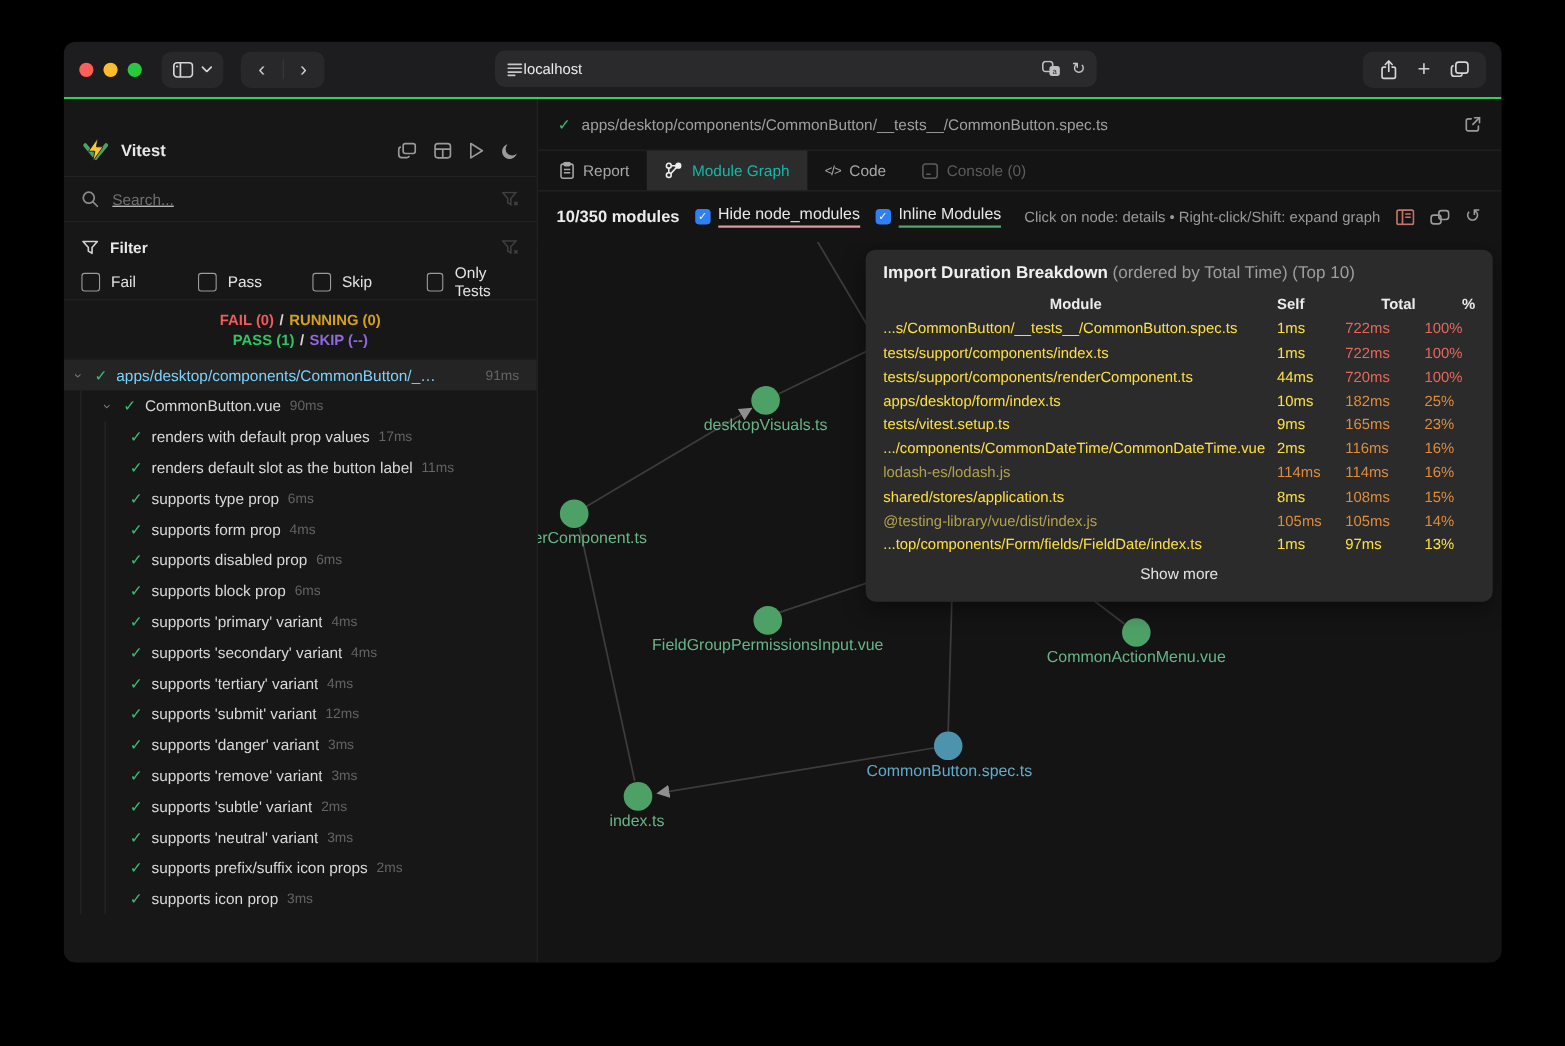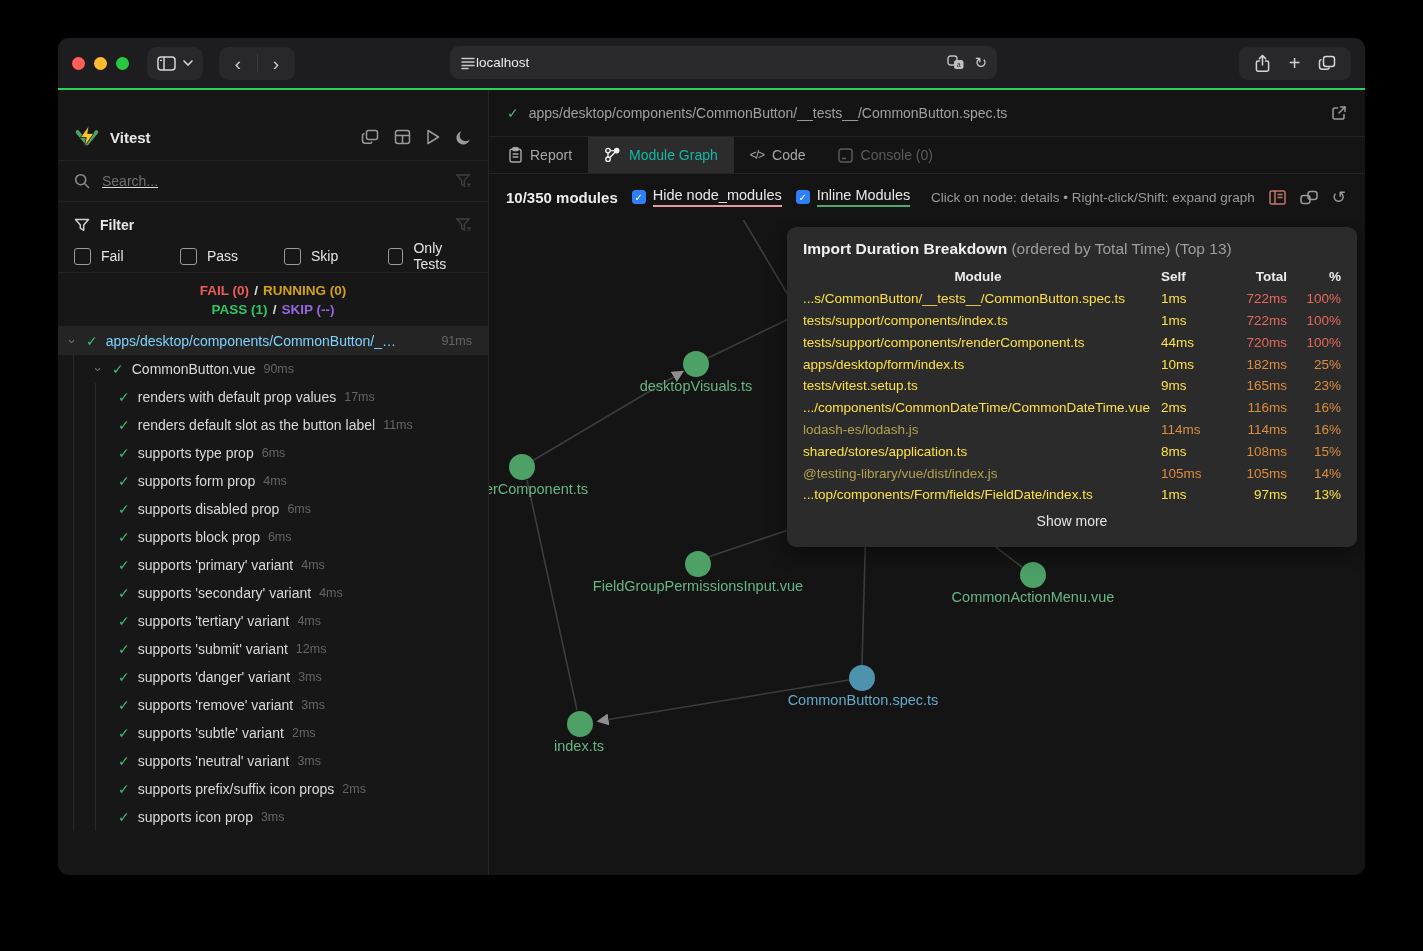--- a/index.html
+++ b/index.html
@@ -108,21 +108,21 @@
          padding:13px 16px;box-sizing:border-box;z-index:5;}
   .p-title{font-size:15.5px;color:#f0f0f0;}
   .p-title b{font-weight:700;}
   .p-title .sub{color:#9e9e9e;font-weight:400;}
   .ptr{display:grid;grid-template-columns:1fr 54px 64px 46px;column-gap:8px;
        height:21.8px;align-items:center;font-size:13.5px;}
   .phead{font-weight:700;color:#ececec;margin-top:8px;}
   .phead .h-mod{text-align:center;}
   .phead .h-tot,.phead .h-pct{text-align:right;}
   .pm{white-space:nowrap;overflow:hidden;}
-  .pt,.pp{text-align:right;}
+  .pt,.pp{text-align:left;}
   .tone-plain{color:#fde047;}
   .tone-red{color:var(--toneRed);}
   .tone-orange{color:var(--toneOrange);}
   .tone-yellow{color:var(--toneYellow);}
   .showmore{text-align:center;font-size:14px;color:#e4e4e4;margin-top:7px;cursor:default;}
 </style>
 </head>
 <body>
 
 <div class="window">
@@ -499,21 +499,21 @@
             <text x="209" y="371" text-anchor="middle" fill="#68b585">FieldGroupPermissionsInput.vue</text>
             <circle cx="544" cy="355" r="13" fill="#4da167"></circle>
             <text x="544" y="382" text-anchor="middle" fill="#68b585">CommonActionMenu.vue</text>
             <circle cx="373" cy="458" r="13" fill="#4e93ad"></circle>
             <text x="374" y="485" text-anchor="middle" fill="#62abc9">CommonButton.spec.ts</text>
             <circle cx="91" cy="504" r="13" fill="#4da167"></circle>
             <text x="90" y="531" text-anchor="middle" fill="#68b585">index.ts</text>
           </svg>
 
         <div class="panel">
-          <div class="p-title"><b>Import Duration Breakdown</b><span class="sub"> (ordered by Total Time) (Top 13)</span></div>
+          <div class="p-title"><b>Import Duration Breakdown</b><span class="sub"> (ordered by Total Time) (Top 10)</span></div>
           <div class="ptr phead">
             <span class="h-mod">Module</span>
             <span>Self</span>
             <span class="h-tot">Total</span>
             <span class="h-pct">%</span>
           </div>
 
             <div class="ptr">
               <span class="pm tone-plain">...s/CommonButton/__tests__/CommonButton.spec.ts</span>
               <span class="ps tone-plain">1ms</span>

